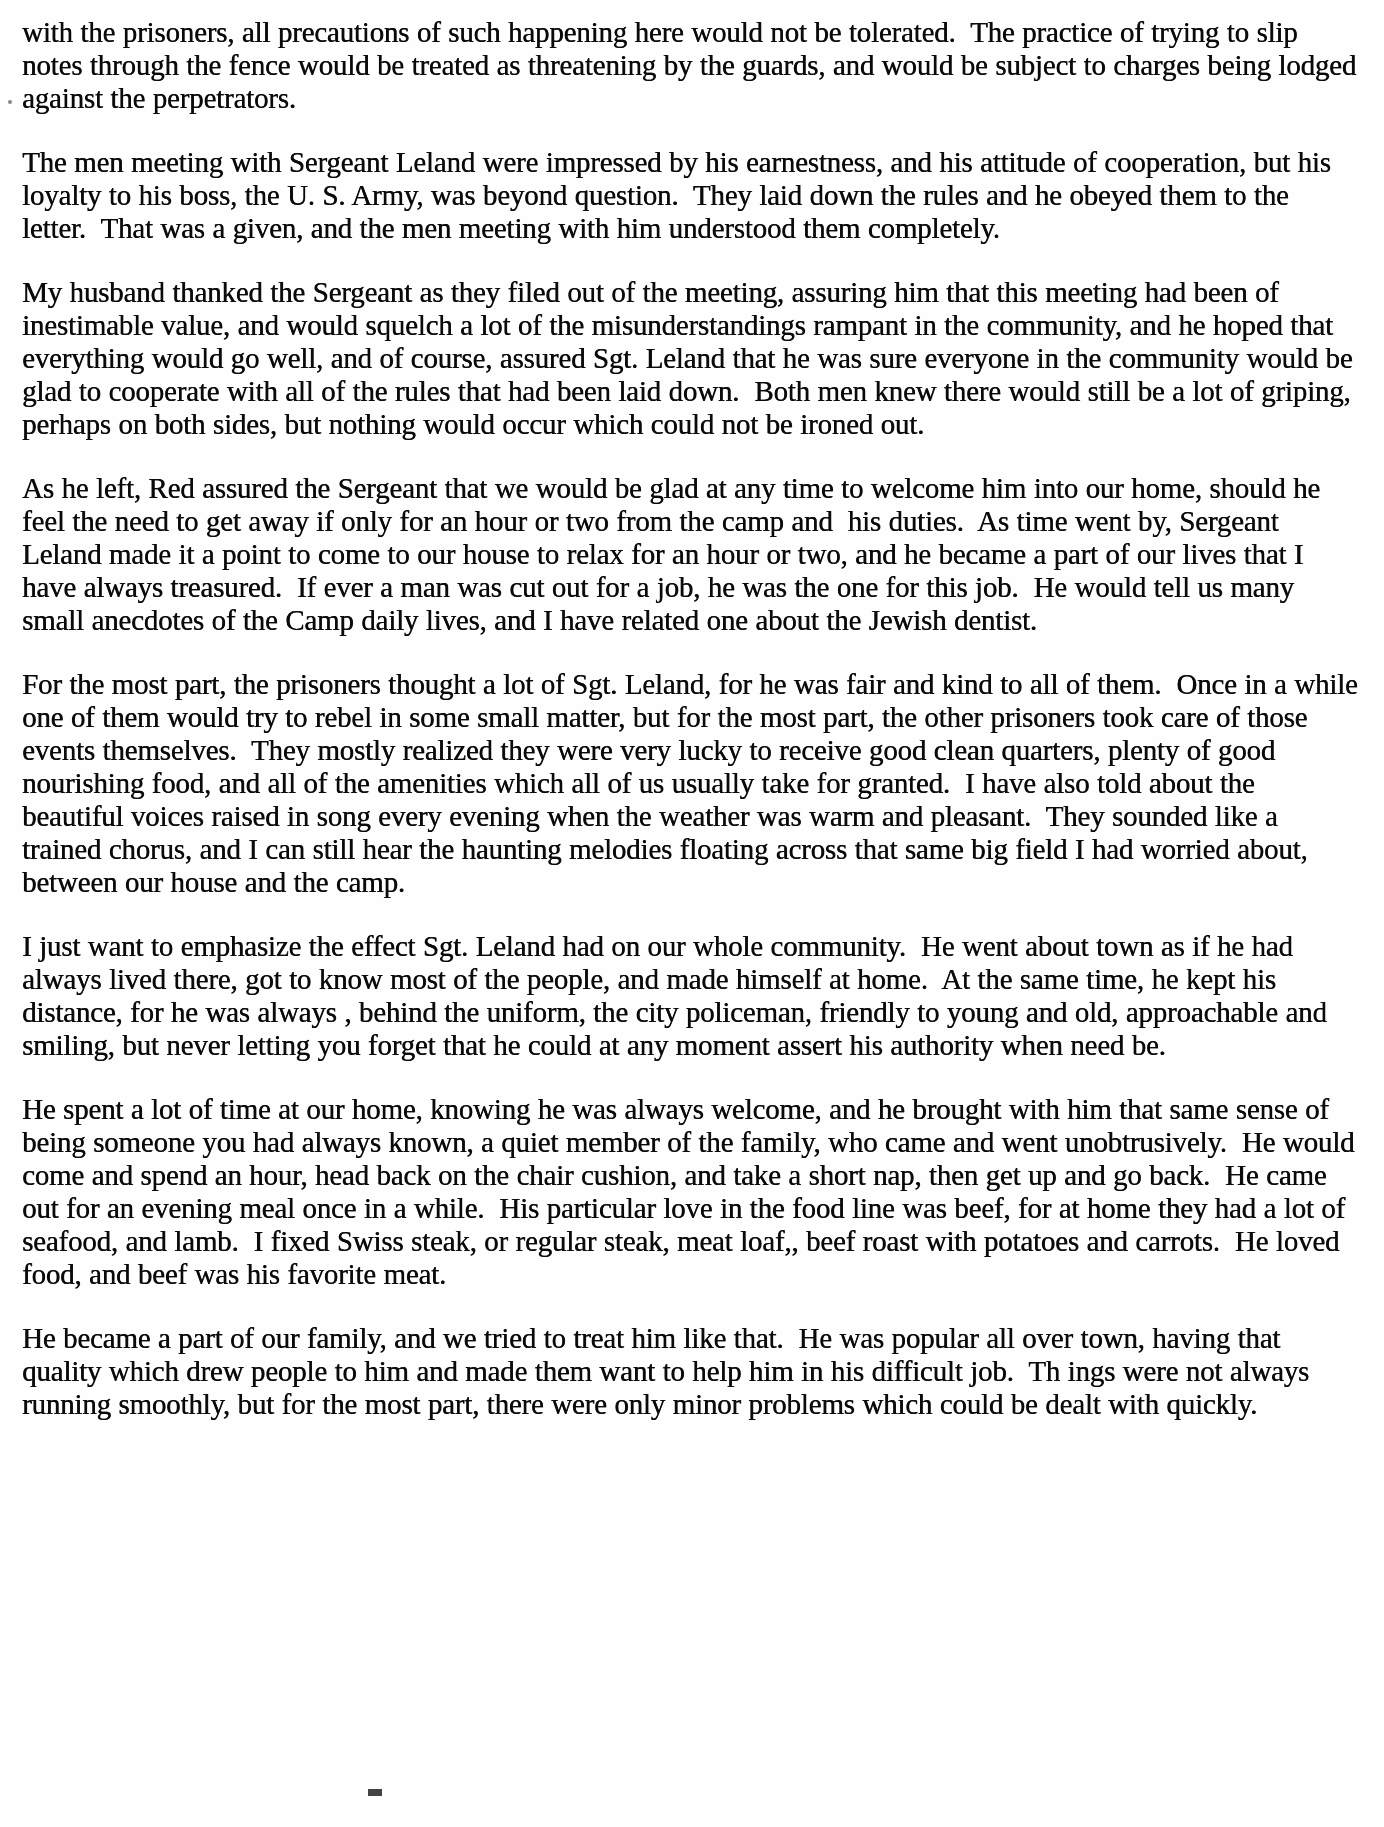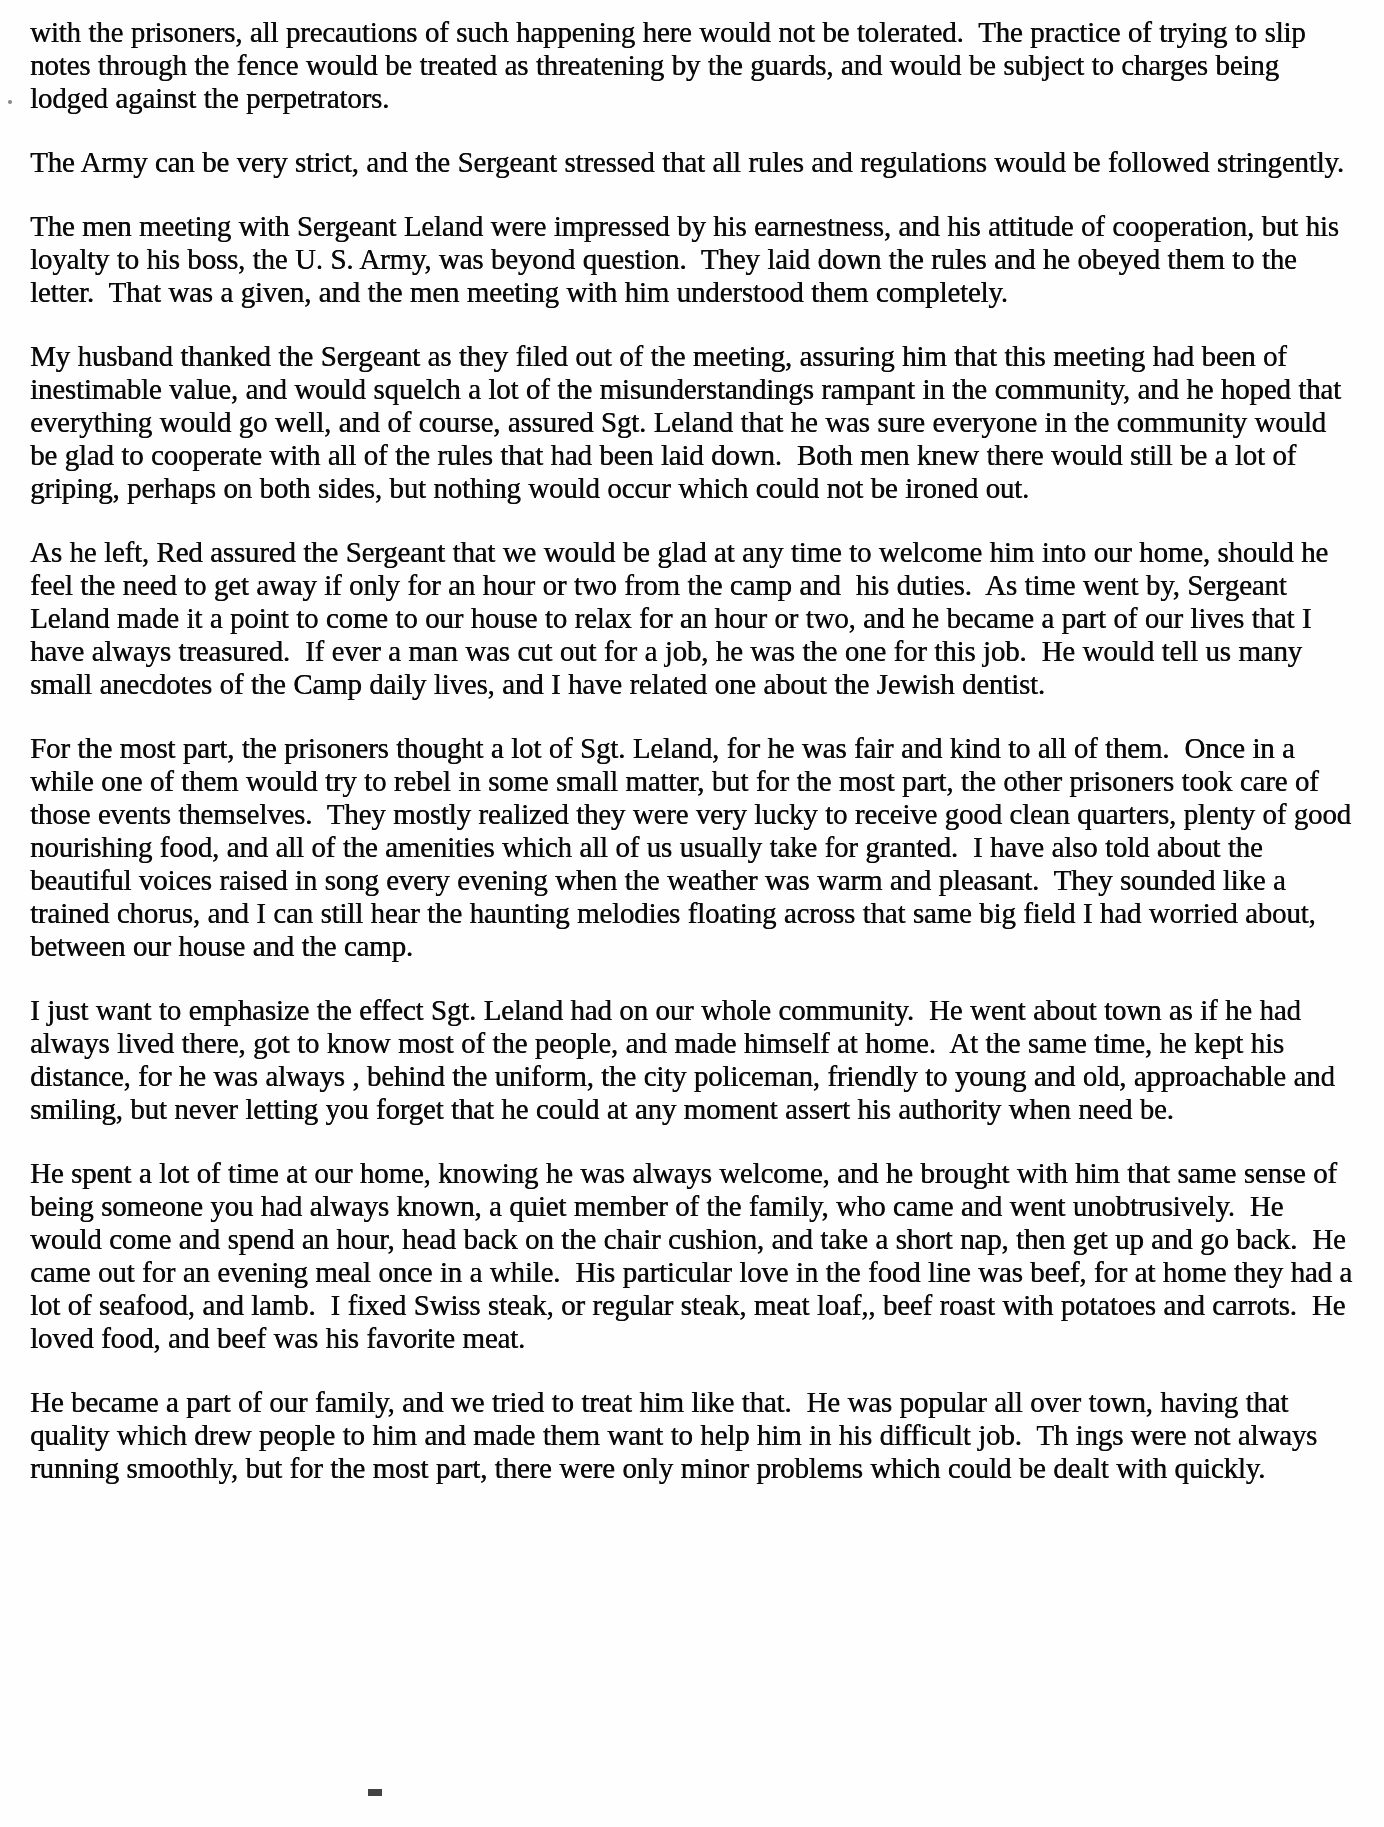--- a/index.html
+++ b/index.html
@@ -11,21 +11,21 @@
     width: 1384px;
     height: 1827px;
     overflow: hidden;
     position: relative;
   }
   .page {
     box-sizing: border-box;
     width: 1384px;
     height: 1827px;
     background: #fefefe;
-    padding: 16px 26px 0 30px;
+    padding: 16px 26px 0 22px;
     font-family: "Liberation Serif", "DejaVu Serif", serif;
     color: #0a0a0a;
     -webkit-font-smoothing: none;
   }
   .para {
     margin: 0 0 31px 0;
     font-size: 29px;
     line-height: 33px;
     white-space: pre-wrap;      
     text-align: left;
@@ -48,21 +48,20 @@
     left: 368px; top: 1789px;
     width: 14px; height: 7px;
     opacity: .85;
   }
 </style>
 </head>
 <body>
 
 <div class="page">
   <p class="para">with the prisoners, all precautions of such happening here would not be tolerated.  The practice of trying to slip notes through the fence would be treated as threatening by the guards, and would be subject to charges being lodged against the perpetrators.</p>
-  <p class="para">The Army can be very strict, and the Sergeant stressed that all rules and regulations would be followed stringently.</p>
   <p class="para">The men meeting with Sergeant Leland were impressed by his earnestness, and his attitude of cooperation, but his loyalty to his boss, the U. S. Army, was beyond question.  They laid down the rules and he obeyed them to the letter.  That was a given, and the men meeting with him understood them completely.</p>
   <p class="para">My husband thanked the Sergeant as they filed out of the meeting, assuring him that this meeting had been of inestimable value, and would squelch a lot of the misunderstandings rampant in the community, and he hoped that everything would go well, and of course, assured Sgt. Leland that he was sure everyone in the community would be glad to cooperate with all of the rules that had been laid down.  Both men knew there would still be a lot of griping, perhaps on both sides, but nothing would occur which could not be ironed out.</p>
   <p class="para">As he left, Red assured the Sergeant that we would be glad at any time to welcome him into our home, should he feel the need to get away if only for an hour or two from the camp and  his duties.  As time went by, Sergeant Leland made it a point to come to our house to relax for an hour or two, and he became a part of our lives that I have always treasured.  If ever a man was cut out for a job, he was the one for this job.  He would tell us many small anecdotes of the Camp daily lives, and I have related one about the Jewish dentist.</p>
   <p class="para">For the most part, the prisoners thought a lot of Sgt. Leland, for he was fair and kind to all of them.  Once in a while one of them would try to rebel in some small matter, but for the most part, the other prisoners took care of those events themselves.  They mostly realized they were very lucky to receive good clean quarters, plenty of good nourishing food, and all of the amenities which all of us usually take for granted.  I have also told about the beautiful voices raised in song every evening when the weather was warm and pleasant.  They sounded like a trained chorus, and I can still hear the haunting melodies floating across that same big field I had worried about, between our house and the camp.</p>
   <p class="para">I just want to emphasize the effect Sgt. Leland had on our whole community.  He went about town as if he had always lived there, got to know most of the people, and made himself at home.  At the same time, he kept his distance, for he was always , behind the uniform, the city policeman, friendly to young and old, approachable and smiling, but never letting you forget that he could at any moment assert his authority when need be.</p>
   <p class="para">He spent a lot of time at our home, knowing he was always welcome, and he brought with him that same sense of being someone you had always known, a quiet member of the family, who came and went unobtrusively.  He would come and spend an hour, head back on the chair cushion, and take a short nap, then get up and go back.  He came out for an evening meal once in a while.  His particular love in the food line was beef, for at home they had a lot of seafood, and lamb.  I fixed Swiss steak, or regular steak, meat loaf,, beef roast with potatoes and carrots.  He loved food, and beef was his favorite meat.</p>
   <p class="para">He became a part of our family, and we tried to treat him like that.  He was popular all over town, having that quality which drew people to him and made them want to help him in his difficult job.  Th ings were not always running smoothly, but for the most part, there were only minor problems which could be dealt with quickly.</p>
 
   <span class="scan-speck speck-left-margin"></span>
   <span class="scan-speck speck-bottom"></span>

